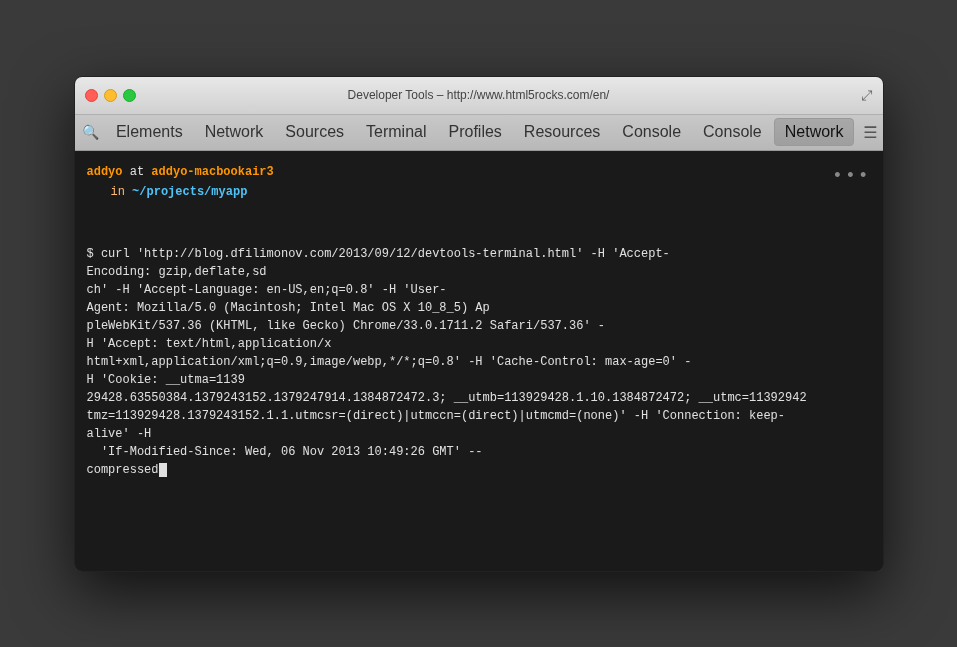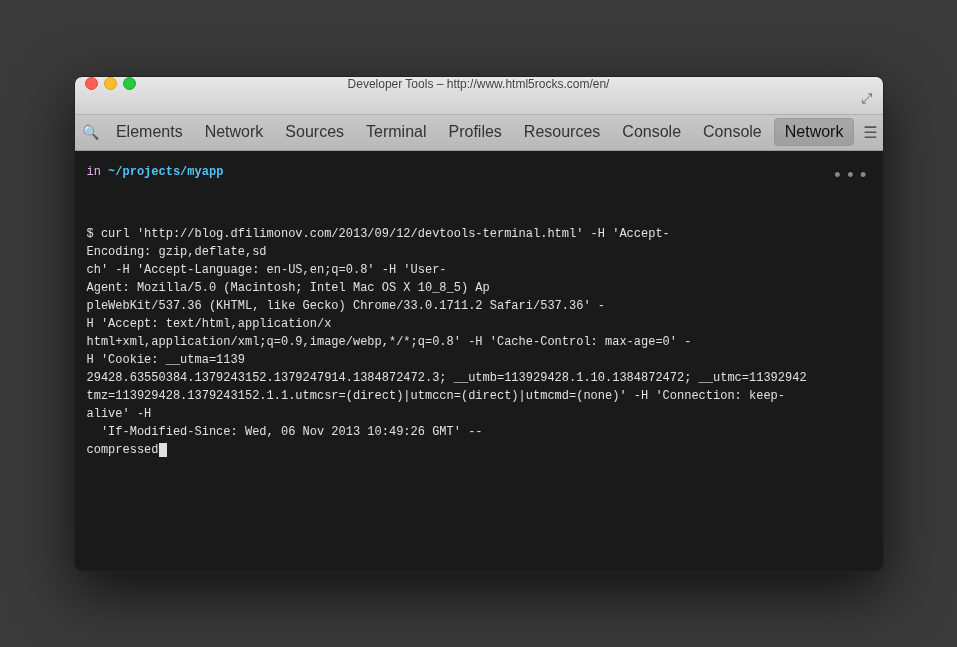--- a/index.html
+++ b/index.html
@@ -18,24 +18,24 @@
       border-radius: 8px;
       overflow: hidden;
       box-shadow: 0 20px 60px rgba(0,0,0,0.7);
       border: 1px solid #222;
     }
 
     .titlebar {
       background: linear-gradient(to bottom, #e8e8e8, #d0d0d0);
       height: 38px;
       display: flex;
+      align-items: center;
       padding: 0 10px;
       position: relative;
       border-bottom: 1px solid #b0b0b0;
-      flex-direction: column;
     }
 
     .traffic-lights {
       display: flex;
       gap: 6px;
       align-items: center;
     }
 
     .traffic-light {
       width: 13px;
@@ -144,21 +144,22 @@
     .prompt-at {
       color: #e0e0e0;
     }
 
     .prompt-host {
       color: #ff9500;
       font-weight: bold;
     }
 
     .prompt-in {
-      color: #f0abfc;
+      color: #fdba74;
+      margin-left: 24px;
     }
 
     .prompt-dir {
       color: #4fc3f7;
       font-weight: bold;
     }
 
     .cmd-text {
       color: #e0e0e0;
       margin-top: 44px;
@@ -218,20 +219,23 @@
       <div class="toolbar-icon">☰</div>
       <div class="toolbar-icon">⚙</div>
       <div class="toolbar-icon">⬛</div>
     </div>
   </div>
 
   <div class="terminal-area">
     <div class="dots-menu">•••</div>
 
     <div class="prompt-line">
+      <span class="prompt-user">addyo</span><span class="prompt-at"> at </span><span class="prompt-host">addyo-macbookair3</span>
+    </div>
+    <div class="prompt-line">
       <span class="prompt-in">in </span><span class="prompt-dir">~/projects/myapp</span>
     </div>
 
     <div class="cmd-text">
       $ curl 'http://blog.dfilimonov.com/2013/09/12/devtools-terminal.html' -H 'Accept-<br>
       Encoding: gzip,deflate,sd<br>
       ch' -H 'Accept-Language: en-US,en;q=0.8' -H 'User-<br>
       Agent: Mozilla/5.0 (Macintosh; Intel Mac OS X 10_8_5) Ap<br>
       pleWebKit/537.36 (KHTML, like Gecko) Chrome/33.0.1711.2 Safari/537.36' -<br>
       H 'Accept: text/html,application/x<br>

